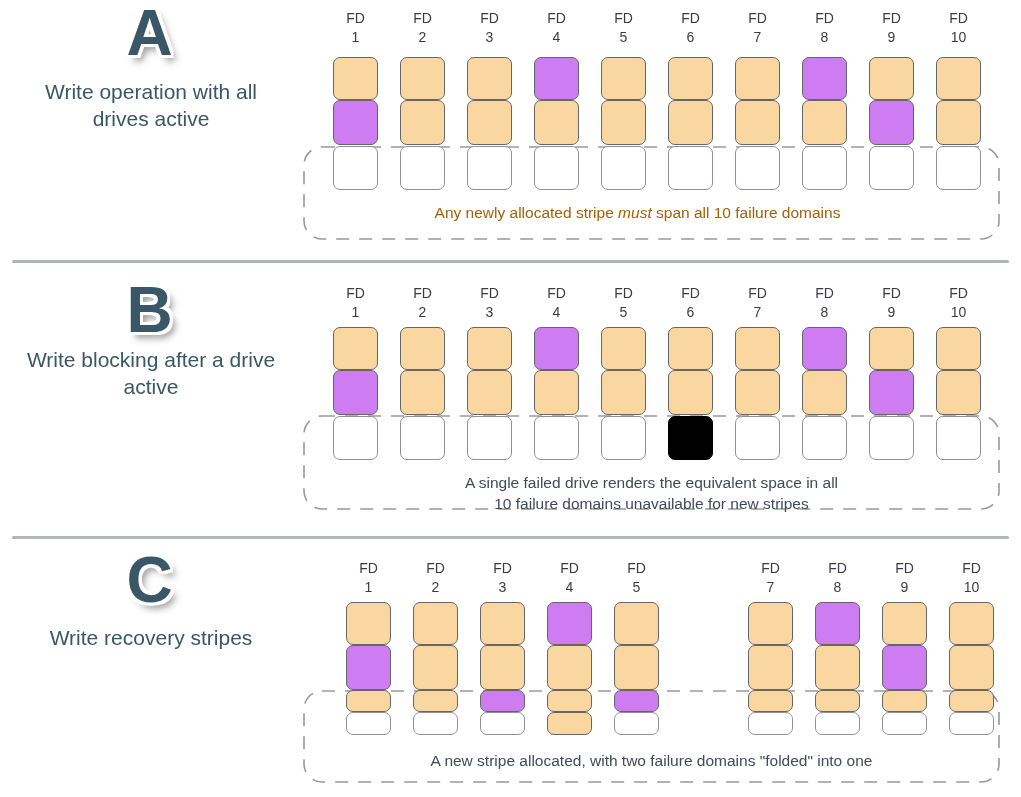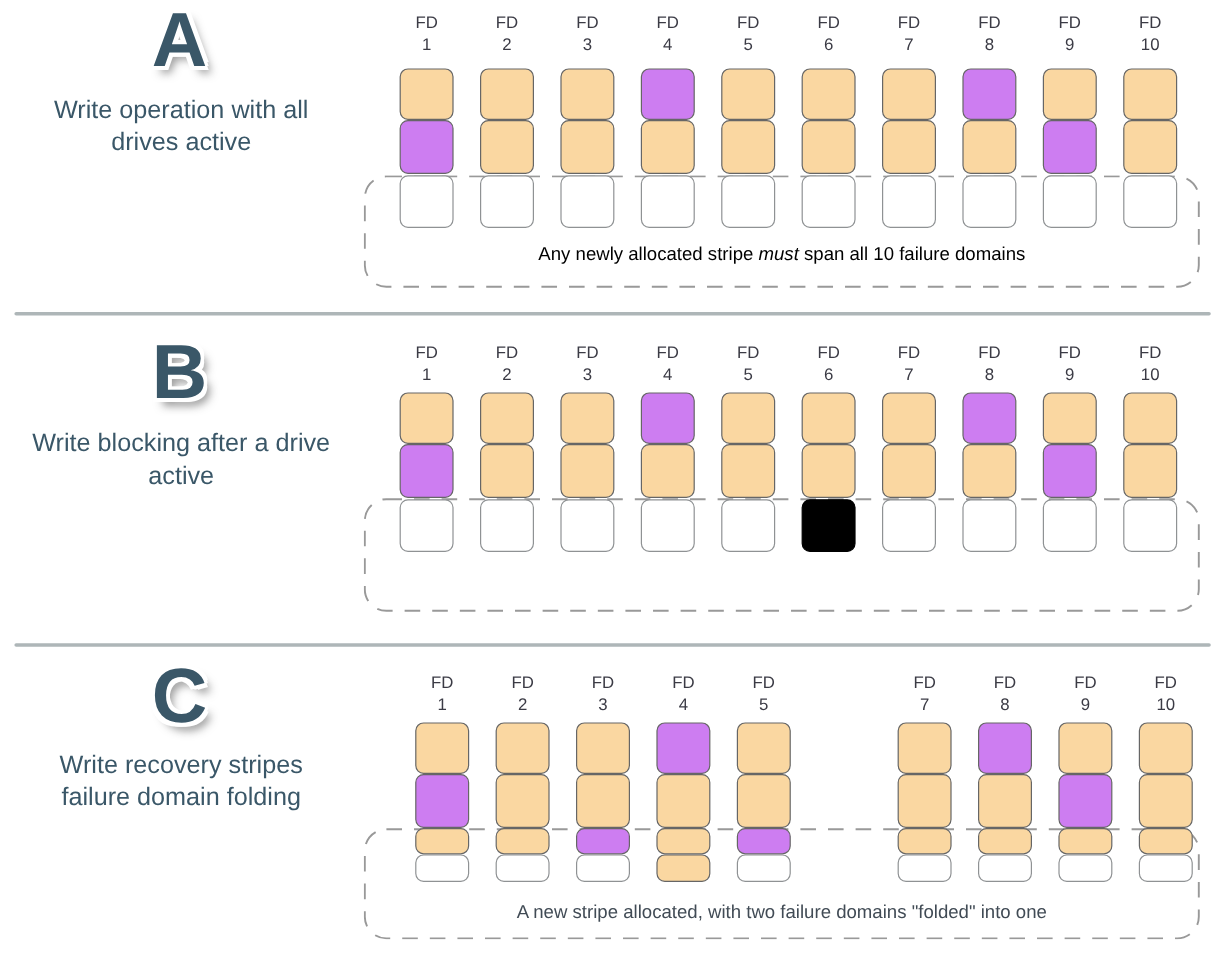--- a/index.html
+++ b/index.html
@@ -16,21 +16,21 @@
           font-weight:800;font-size:64px;line-height:72px;letter-spacing:1px;
           text-shadow:-3px -3px 0 #fff,3px -3px 0 #fff,-3px 3px 0 #fff,3px 3px 0 #fff,
                       -3px 0 0 #fff,3px 0 0 #fff,0 -3px 0 #fff,0 3px 0 #fff,
                       5px 6px 7px rgba(50,50,50,0.5);}
   #panelA .letter{top:-3px;}
   #panelB .letter{top:11px;}
   #panelC .letter{top:5px;}
   .title{position:absolute;left:4px;width:294px;text-align:center;
          font-size:21px;line-height:27px;}
   #panelA .title{top:78px;}
-  #panelB .title{top:83px;margin-top:10px;}
+  #panelB .title{top:83px;}
   #panelC .title{top:85px;}
   .diagram{position:absolute;left:0;top:0;right:0;bottom:0;}
   .dashed-box{position:absolute;z-index:1;}
   .fd-label{position:absolute;width:45px;text-align:center;font-size:14px;
             line-height:19px;z-index:2;}
   .cell{position:absolute;width:45px;box-sizing:border-box;border-radius:7px;
         border:1.5px solid;z-index:2;}
   .caption{position:absolute;text-align:center;font-size:15.5px;line-height:21px;z-index:3;}
   .caption em{font-style:italic;}
 </style>
@@ -112,21 +112,21 @@
         <div class="cell" style="left: 869px; top: 57px; height: 43px; background: rgb(250, 215, 161); border-color: rgb(102, 102, 102);"></div>
         <div class="cell" style="left: 869px; top: 100px; height: 45px; background: rgb(205, 125, 241); border-color: rgb(102, 102, 102);"></div>
         <div class="cell" style="left: 869px; top: 146px; height: 44px; background: rgb(255, 255, 255); border-color: rgb(143, 146, 148);"></div>
         <div class="fd-label" style="left: 936px; top: 9px; color: rgb(59, 59, 69);">
           <div>FD</div>
           <div>10</div>
         </div>
         <div class="cell" style="left: 936px; top: 57px; height: 43px; background: rgb(250, 215, 161); border-color: rgb(102, 102, 102);"></div>
         <div class="cell" style="left: 936px; top: 100px; height: 45px; background: rgb(250, 215, 161); border-color: rgb(102, 102, 102);"></div>
         <div class="cell" style="left: 936px; top: 146px; height: 44px; background: rgb(255, 255, 255); border-color: rgb(143, 146, 148);"></div>
-        <div class="caption" style="left: 303px; top: 202px; width: 697px; color: #000000;">
+        <div class="caption" style="left: 289px; top: 202px; width: 697px; color: #a16207;">
           <div><span>Any newly allocated stripe </span><em>must</em><span> span all 10 failure domains</span></div>
         </div>
       </div>
   </section>
 
   <div class="divider" id="divider1" style="background: rgb(174, 182, 184);"></div>
 
   <section class="panel" id="panelB">
     <div class="letter" style="color: rgb(58, 87, 104);">B</div>
     <div class="title" style="color: rgb(58, 87, 104);">
@@ -200,30 +200,33 @@
         <div class="cell" style="left: 869px; top: 64px; height: 43px; background: rgb(250, 215, 161); border-color: rgb(102, 102, 102);"></div>
         <div class="cell" style="left: 869px; top: 107px; height: 45px; background: rgb(205, 125, 241); border-color: rgb(102, 102, 102);"></div>
         <div class="cell" style="left: 869px; top: 153px; height: 44px; background: rgb(255, 255, 255); border-color: rgb(143, 146, 148);"></div>
         <div class="fd-label" style="left: 936px; top: 21px; color: rgb(59, 59, 69);">
           <div>FD</div>
           <div>10</div>
         </div>
         <div class="cell" style="left: 936px; top: 64px; height: 43px; background: rgb(250, 215, 161); border-color: rgb(102, 102, 102);"></div>
         <div class="cell" style="left: 936px; top: 107px; height: 45px; background: rgb(250, 215, 161); border-color: rgb(102, 102, 102);"></div>
         <div class="cell" style="left: 936px; top: 153px; height: 44px; background: rgb(255, 255, 255); border-color: rgb(143, 146, 148);"></div>
+        <div class="caption" style="left: 303px; top: 209px; width: 697px; color: rgb(65, 75, 85);">
+          <div><span>A single failed drive renders the equivalent space in all</span></div>
+          <div><span>10 failure domains unavailable for new stripes</span></div>
+        </div>
       </div>
   </section>
 
   <div class="divider" id="divider2" style="background: rgb(174, 182, 184);"></div>
 
   <section class="panel" id="panelC">
     <div class="letter" style="color: rgb(58, 87, 104);">C</div>
     <div class="title" style="color: rgb(58, 87, 104);">
       <div>Write recovery stripes</div>
-      <div>failure domain folding</div>
     </div>
     <div class="diagram">
         <div class="dashed-box" style="left: 303px; top: 151px; width: 697px; height: 93px;"><svg width="697" height="93">
             <rect x="1" y="1" width="695" height="91" rx="18" ry="18" fill="none" stroke="#999999" stroke-width="1.6" stroke-dasharray="13 10"></rect>
           </svg></div>
         <div class="fd-label" style="left: 346px; top: 20px; color: rgb(59, 59, 69);">
           <div>FD</div>
           <div>1</div>
         </div>
         <div class="cell" style="left: 346px; top: 63px; height: 43px; background: rgb(250, 215, 161); border-color: rgb(102, 102, 102);"></div>

